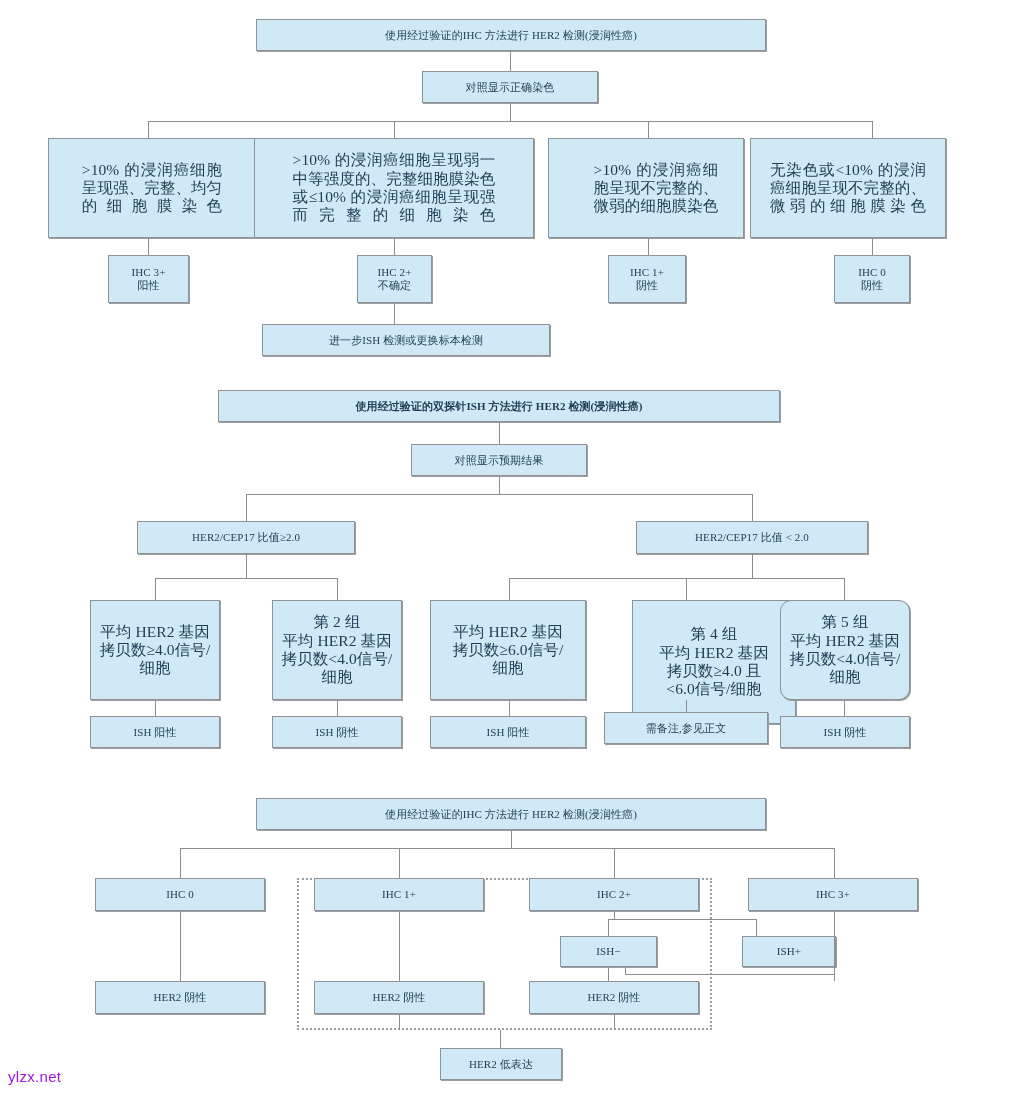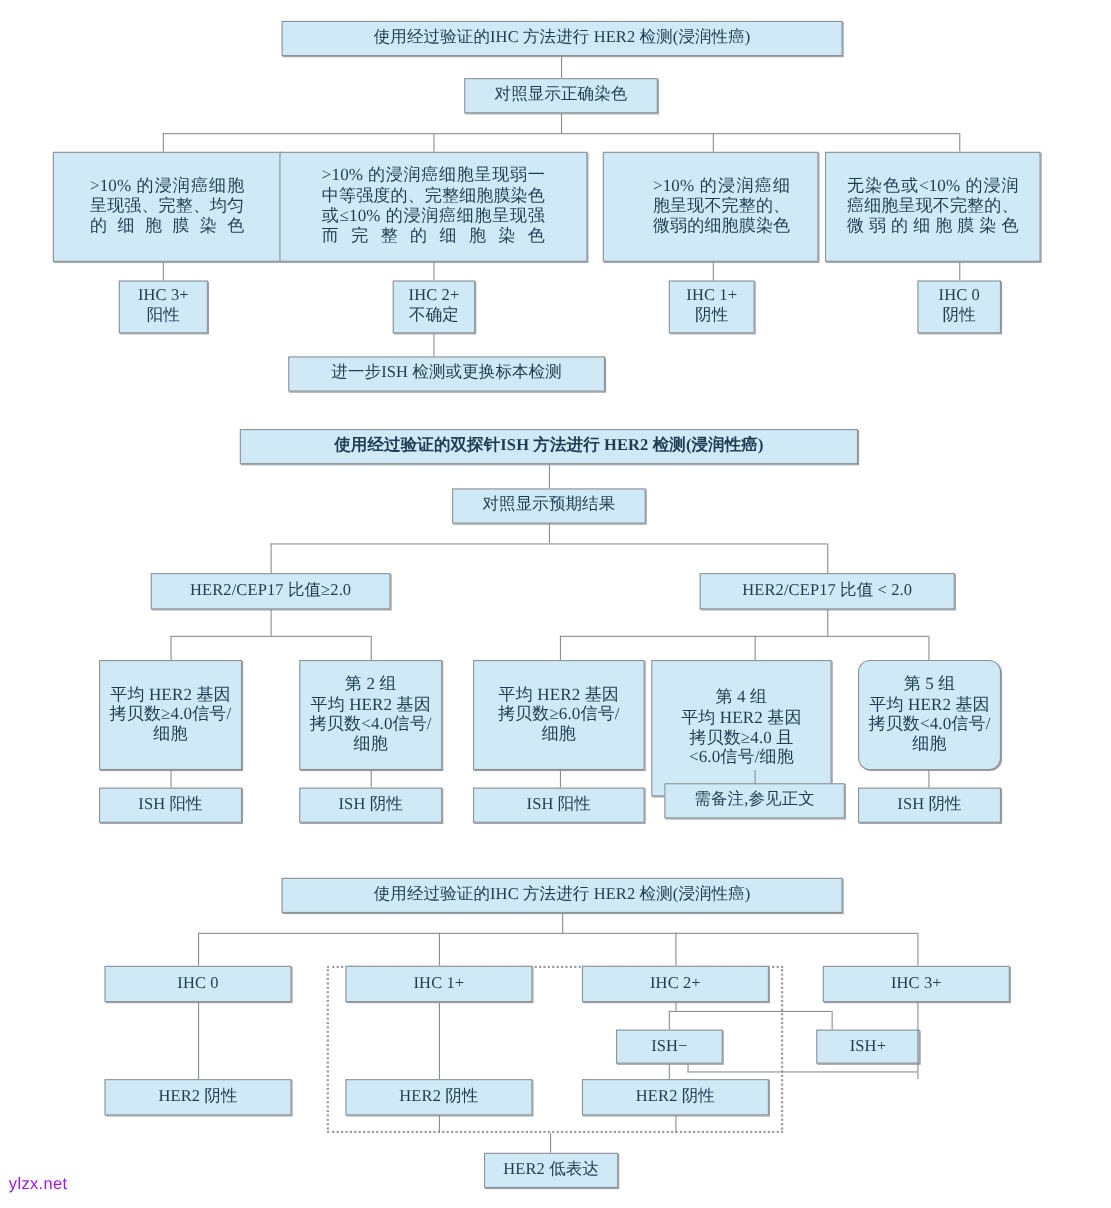--- a/index.html
+++ b/index.html
@@ -43,21 +43,21 @@
     background: transparent;
   }
   .wm {
     position: absolute;
     font-family: Liberation Sans, sans-serif;
     color: #a216e0;
     font-size: 15px;
     letter-spacing: 0.3px;
   }
   .fs15 { font-size: 15.5px; }
-  .fs16 { font-size: 15px; text-align: center; }
+  .fs16 { font-size: 11px; text-align: center; }
 </style>
 </head>
 <body>
 
 <div id="canvas">
 
   <div class="box fs16" style="left:256px; top:19px; width:510px; height:32px;">使用经过验证的IHC 方法进行 HER2 检测(浸润性癌)</div>
 
   <div class="ln v" style="left:510px; top:51px; height:20px;"></div>
 
@@ -129,21 +129,21 @@
   <div class="box fs15" style="left:90px; top:600px; width:130px; height:100px;">平均 HER2 基因
 拷贝数≥4.0信号/
 细胞</div>
   <div class="box fs15" style="left:272px; top:600px; width:130px; height:100px;">第 2 组
 平均 HER2 基因
 拷贝数&lt;4.0信号/
 细胞</div>
   <div class="box fs15" style="left:430px; top:600px; width:156px; height:100px;">平均 HER2 基因
 拷贝数≥6.0信号/
 细胞</div>
-  <div class="box fs15" style="left:592px; top:600px; width:164px; height:124px;">第 4 组
+  <div class="box fs15" style="left:632px; top:600px; width:164px; height:124px;">第 4 组
 平均 HER2 基因
 拷贝数≥4.0 且
 &lt;6.0信号/细胞</div>
   <div class="box fs15" style="left:780px; top:600px; width:130px; height:100px;border-radius:11px;">第 5 组
 平均 HER2 基因
 拷贝数&lt;4.0信号/
 细胞</div>
 
   <div class="ln v" style="left:155px; top:700px; height:16px;"></div>
   <div class="ln v" style="left:337px; top:700px; height:16px;"></div>

